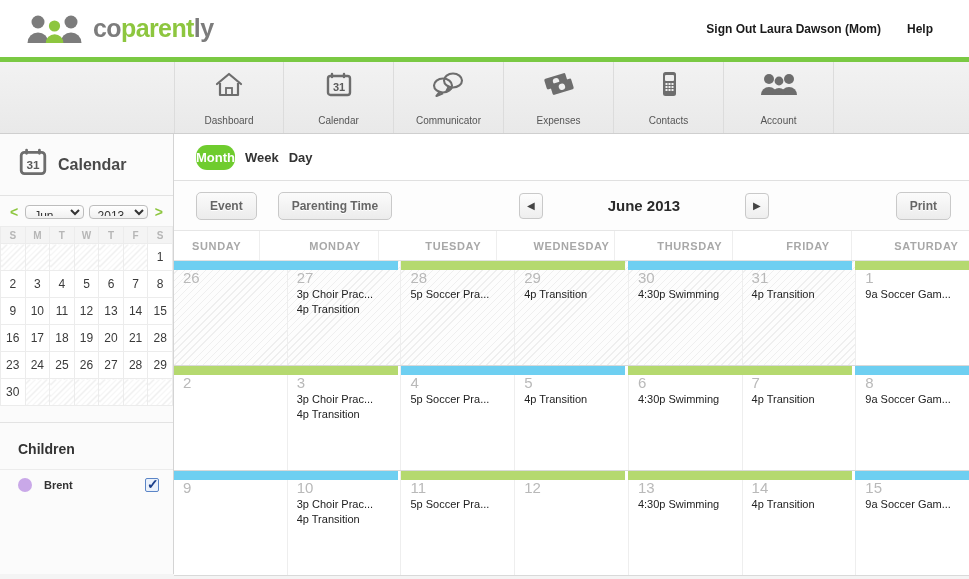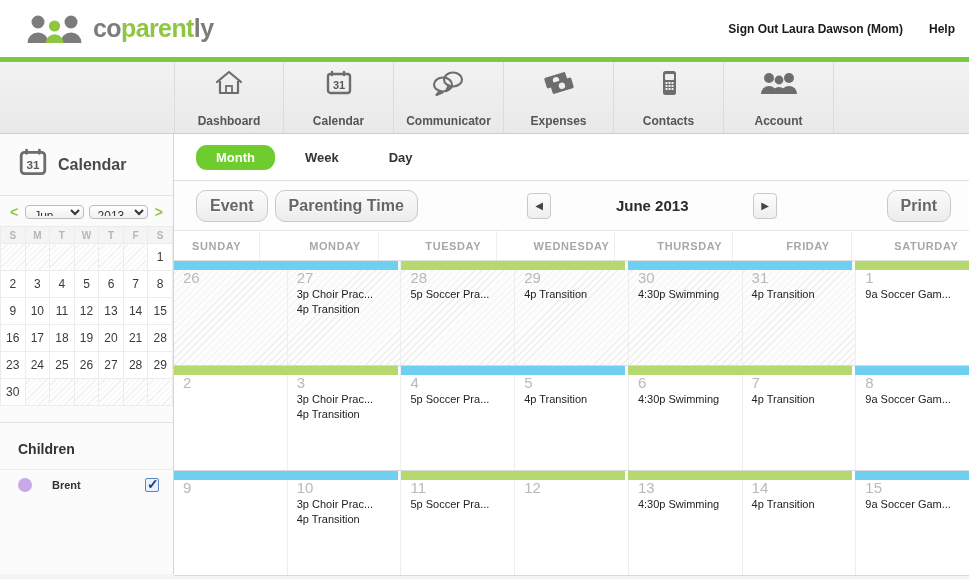--- a/index.html
+++ b/index.html
@@ -12,21 +12,21 @@
   }
   .app { width: 969px; height: 579px; position: relative; background: #f4f4f4; }
 
   
   .header {
     height: 62px;
     background: #ffffff;
     border-bottom: 5px solid #7ac943;
     display: flex;
     align-items: center;
-    padding: 0 14px 0 26px;
+    padding: 0 36px 0 26px;
     position: relative;
   }
   .logo { display: flex; align-items: center; gap: 9px; }
   .logo-mark { width: 58px; height: 30px; display:block; }
   .logo-text { font-size: 25px; font-weight: bold; letter-spacing: -0.6px; }
   .logo-text .g1 { color: #7c7c7c; }
   .logo-text .g2 { color: #8dc63f; }
   .header-right {
     margin-left: auto; display: flex; align-items: center; gap: 26px;
     font-size: 12px; font-weight: bold; color: #1a1a1a;
@@ -45,21 +45,21 @@
   .nav-item {
     width: 110px;
     display: flex; flex-direction: column;
     align-items: center; justify-content: center;
     gap: 4px;
     border-right: 1px solid #dcdcdc;
     cursor: pointer;
     position: relative;
   }
   .nav-item:first-child { border-left: 1px solid #dcdcdc; }
-  .nav-label { font-size: 12px; font-weight: bold; color: #555; margin-top: 12px; }
+  .nav-label { font-size: 10px; font-weight: normal; color: #555; margin-top: 12px; }
   .nav-icon { height: 30px; display:flex; align-items:center; justify-content:center; }
 
   
   .body-area { display: flex; height: 440px; }
 
   
   .sidebar {
     width: 174px; background: #fbfbfb;
     border-right: 1px solid #d4d4d4;
     flex-shrink: 0;
@@ -101,21 +101,21 @@
   table.mini td.off {
     background-image: repeating-linear-gradient(-45deg,#ffffff 0 3px,#ededed 3px 4px);
     color: transparent;
   }
   .children-head {
     font-size: 14px; font-weight: bold; color: #333;
     padding: 18px 0 12px 18px; border-top: 1px solid #e3e3e3;
     margin-top: 16px;
   }
   .child-row {
-    display: flex; align-items: center; gap: 20px;
+    display: flex; align-items: center; gap: 12px;
     padding: 8px 14px 8px 18px; border-top: 1px solid #ececec;
   }
   .child-dot { width: 14px; height: 14px; border-radius: 50%; flex-shrink:0; }
   .child-name { font-size: 11px; color: #333; font-weight: bold; }
   .child-check {
     margin-left: auto; width: 14px; height: 14px;
     border: 1px solid #5b85c7; border-radius: 2px;
     background: #eaf1fb; position: relative; cursor: pointer;
   }
   .child-check::after {
@@ -125,38 +125,38 @@
 
   
   .main { flex: 1; background: #ffffff; min-width: 0; }
   .view-tabs {
     height: 47px; display: flex; align-items: center; gap: 10px;
     padding-left: 22px; border-bottom: 1px solid #e0e0e0;
     background: #ffffff;
   }
   .vtab {
     font-size: 13px; font-weight: bold; color: #333;
-    padding: 5px 20px; border-radius: 11px; cursor: pointer; text-align: right;
+    padding: 5px 0; border-radius: 11px; cursor: pointer; text-align: right;
   }
   .vtab.active { background: #6fcc2e; color: #ffffff; }
 
   .toolbar {
     height: 50px; display: flex; align-items: center;
     padding: 0 18px 0 22px; border-bottom: 1px solid #e6e6e6;
     background: #fdfdfd;
   }
   .btn {
     font-family: "Liberation Sans", sans-serif;
-    font-size: 16px; font-weight: bold; color: #666;
+    font-size: 12px; font-weight: bold; color: #666;
     background: linear-gradient(to bottom,#fbfbfb,#ececec);
-    border: 1px solid #c9c9c9; border-radius: 10px;
+    border: 1px solid #c9c9c9; border-radius: 5px;
     padding: 6px 13px; cursor: pointer;
     text-shadow: 0 1px 0 #fff;
   }
-  .btn + .btn { margin-left: 7px; }
+  .btn + .btn { margin-left: 21px; }
   .arrow-btn {
     width: 24px; height: 26px; border: 1px solid #c9c9c9; border-radius: 4px;
     background: linear-gradient(to bottom,#fdfdfd,#eeeeee);
     display:flex; align-items:center; justify-content:center; cursor:pointer;
     color: #444; font-size: 10px;
   }
   .month-title {
     font-size: 15px; font-weight: bold; color: #2b2b2b;
     width: 170px; text-align: center;
   }

